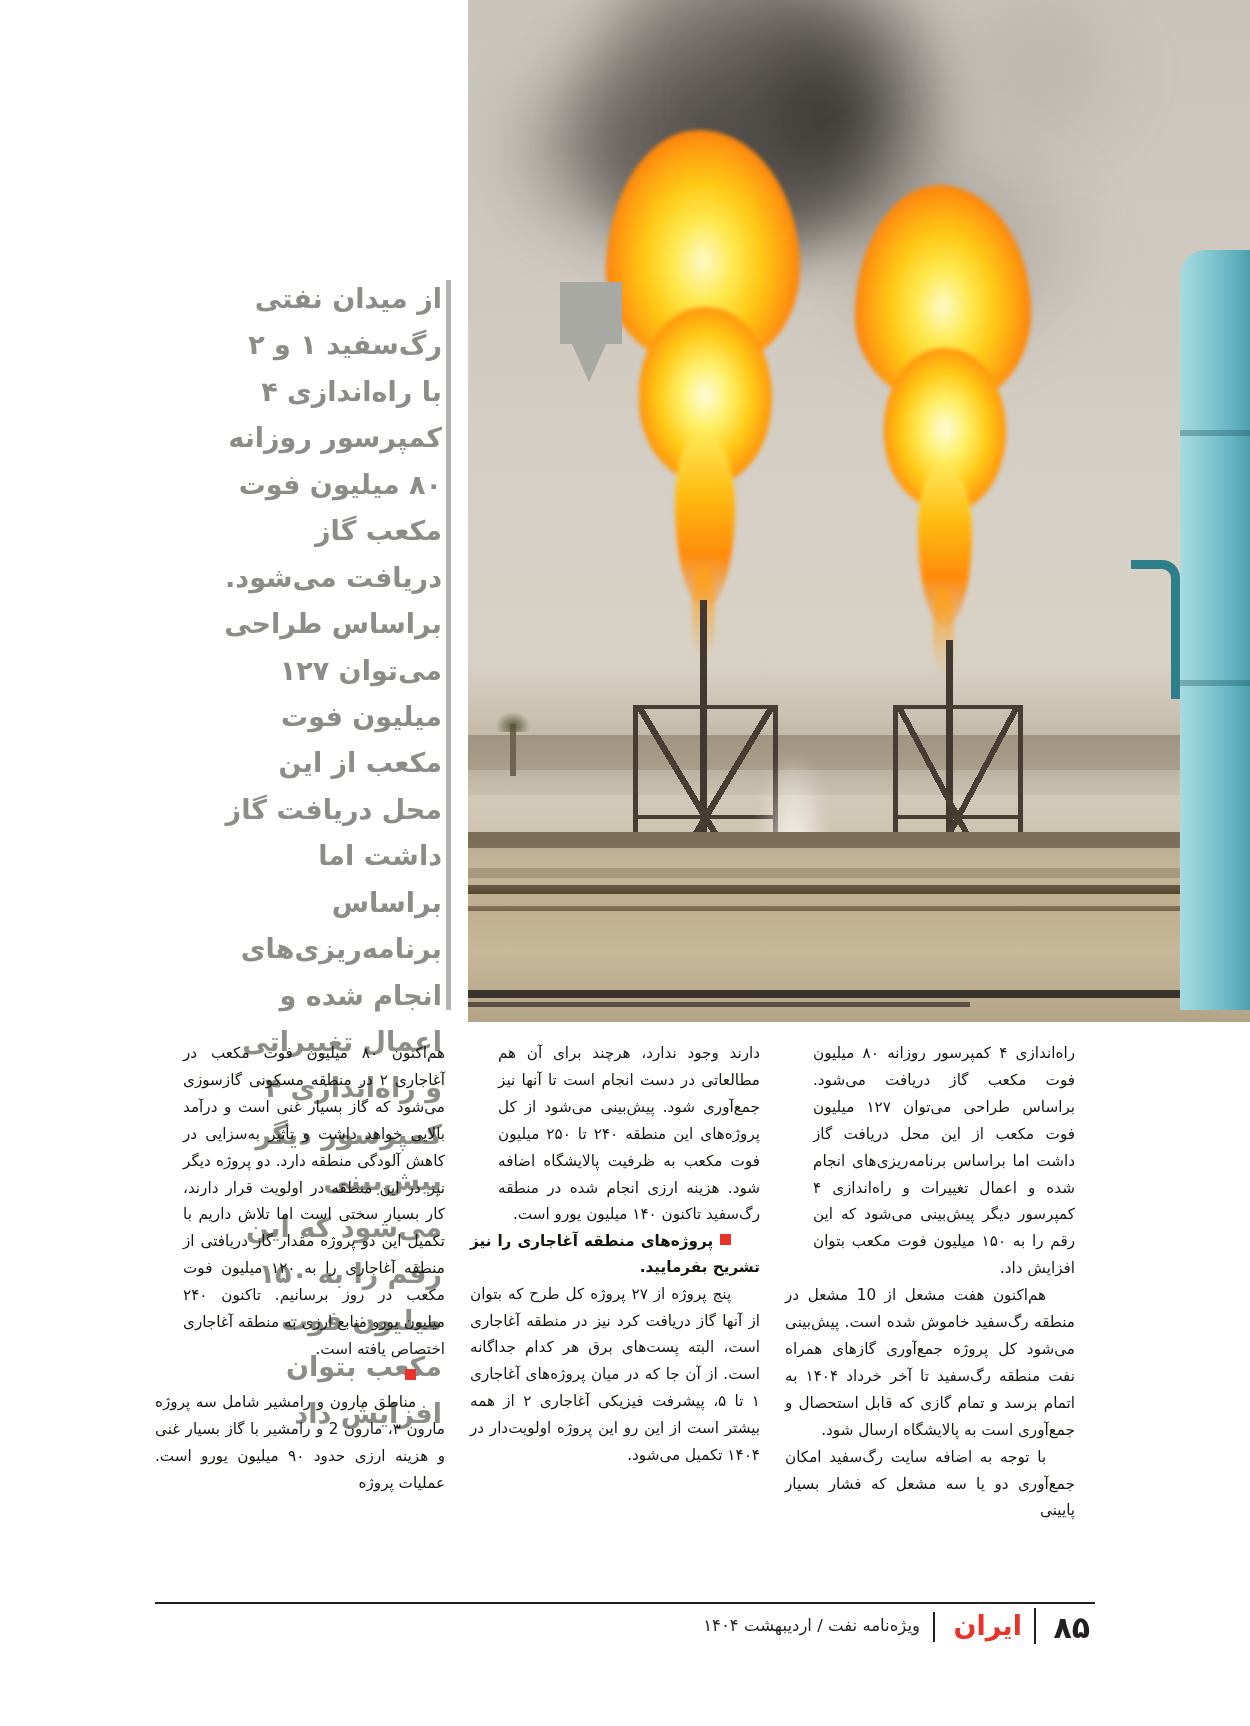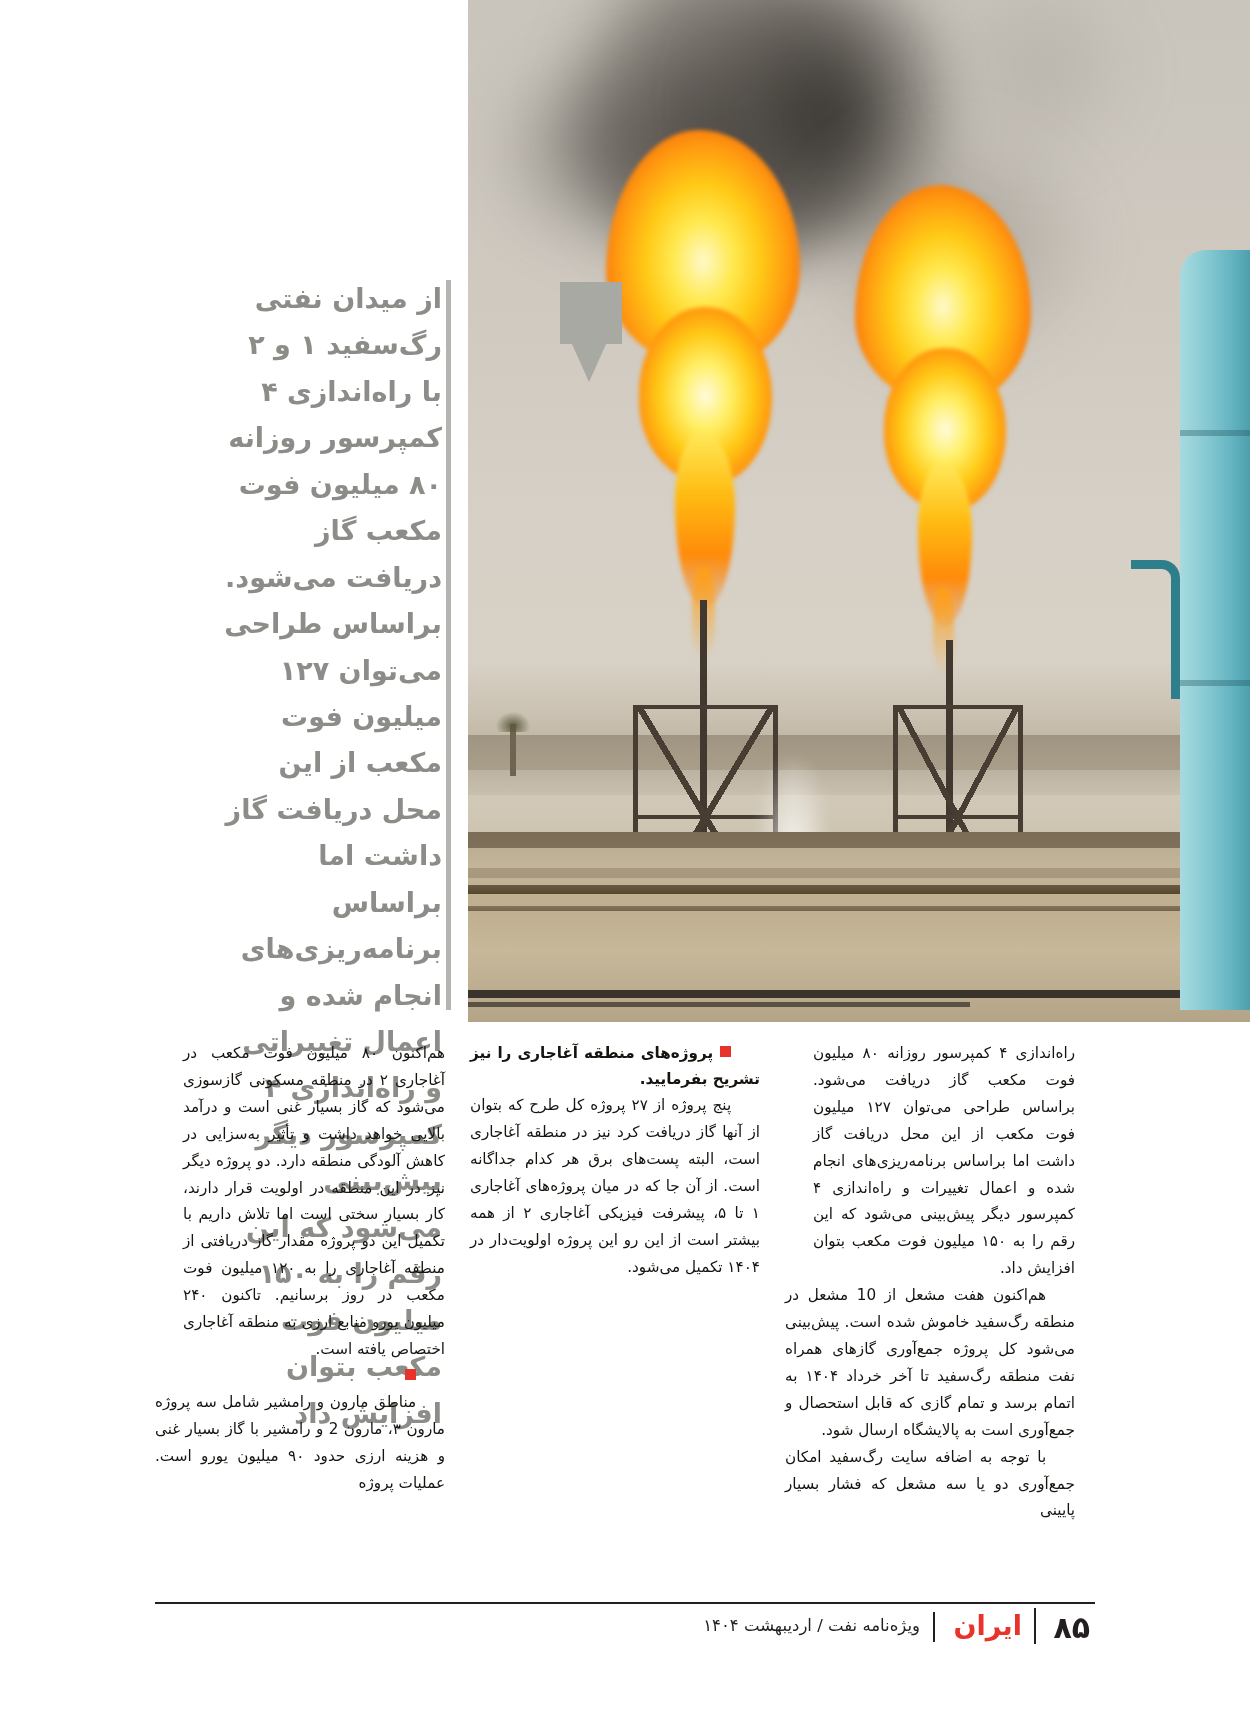--- a/index.html
+++ b/index.html
@@ -411,20 +411,21 @@
 
   <div class="cols">
 
     <div class="col col-right">
       <p class="cont">راه‌اندازی ۴ کمپرسور روزانه ۸۰ میلیون فوت مکعب گاز دریافت می‌شود. براساس طراحی می‌توان ۱۲۷ میلیون فوت مکعب از این محل دریافت گاز داشت اما براساس برنامه‌ریزی‌های انجام شده و اعمال تغییرات و راه‌اندازی ۴ کمپرسور دیگر پیش‌بینی می‌شود که این رقم را به ۱۵۰ میلیون فوت مکعب بتوان افزایش داد.</p>
       <p>هم‌اکنون هفت مشعل از 10 مشعل در منطقه رگ‌سفید خاموش شده است. پیش‌بینی می‌شود کل پروژه جمع‌آوری گازهای همراه نفت منطقه رگ‌سفید تا آخر خرداد ۱۴۰۴ به اتمام برسد و تمام گازی که قابل استحصال و جمع‌آوری است به پالایشگاه ارسال شود.</p>
       <p>با توجه به اضافه سایت رگ‌سفید امکان جمع‌آوری دو یا سه مشعل که فشار بسیار پایینی</p>
     </div>
 
     <div class="col col-mid">
+      <p class="cont">دارند وجود ندارد، هرچند برای آن هم مطالعاتی در دست انجام است تا آنها نیز جمع‌آوری شود. پیش‌بینی می‌شود از کل پروژه‌های این منطقه ۲۴۰ تا ۲۵۰ میلیون فوت مکعب به ظرفیت پالایشگاه اضافه شود. هزینه ارزی انجام شده در منطقه رگ‌سفید تاکنون ۱۴۰ میلیون یورو است.</p>
       <p class="qhead"><span class="qbullet"></span><span>پروژه‌های منطقه آغاجاری را نیز تشریح بفرمایید.</span></p>
       <p>پنج پروژه از ۲۷ پروژه کل طرح که بتوان از آنها گاز دریافت کرد نیز در منطقه آغاجاری است، البته پست‌های برق هر کدام جداگانه است. از آن جا که در میان پروژه‌های آغاجاری ۱ تا ۵، پیشرفت فیزیکی آغاجاری ۲ از همه بیشتر است از این رو این پروژه اولویت‌دار در ۱۴۰۴ تکمیل می‌شود.</p>
     </div>
 
     <div class="col col-left">
       <p class="cont">هم‌اکنون ۸۰ میلیون فوت مکعب در آغاجاری ۲ در منطقه مسکونی گازسوزی می‌شود که گاز بسیار غنی است و درآمد بالایی خواهد داشت و تأثیر به‌سزایی در کاهش آلودگی منطقه دارد. دو پروژه دیگر نیز در این منطقه در اولویت قرار دارند، کار بسیار سختی است اما تلاش داریم با تکمیل این دو پروژه مقدار گاز دریافتی از منطقه آغاجاری را به ۱۲۰ میلیون فوت مکعب در روز برسانیم. تاکنون ۲۴۰ میلیون یورو منابع ارزی به منطقه آغاجاری اختصاص یافته است.</p>
       <p class="qhead"><span class="qbullet"></span></p>
       <p>مناطق مارون و رامشیر شامل سه پروژه مارون ۳، مارون 2 و رامشیر با گاز بسیار غنی و هزینه ارزی حدود ۹۰ میلیون یورو است. عملیات پروژه</p>
     </div>
 

